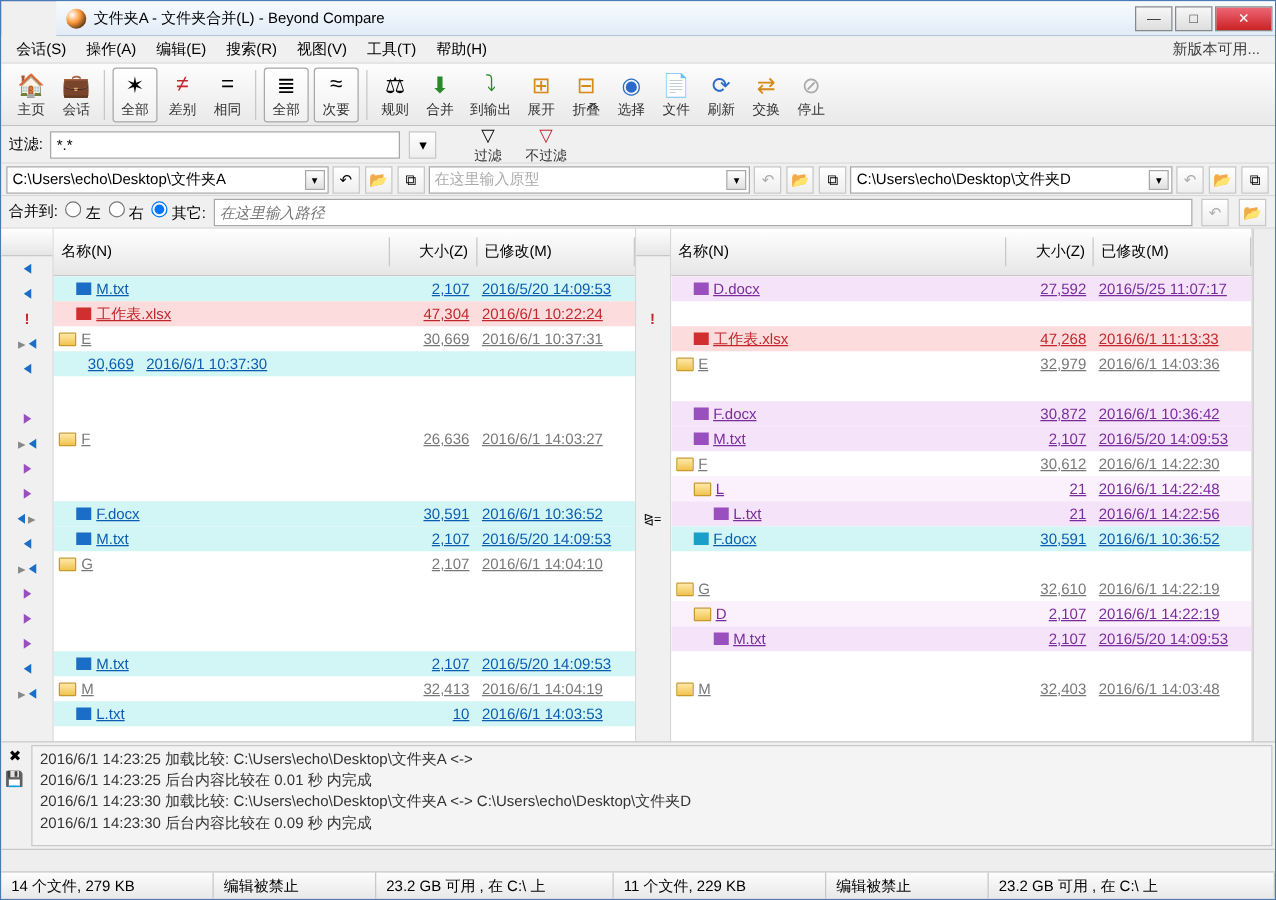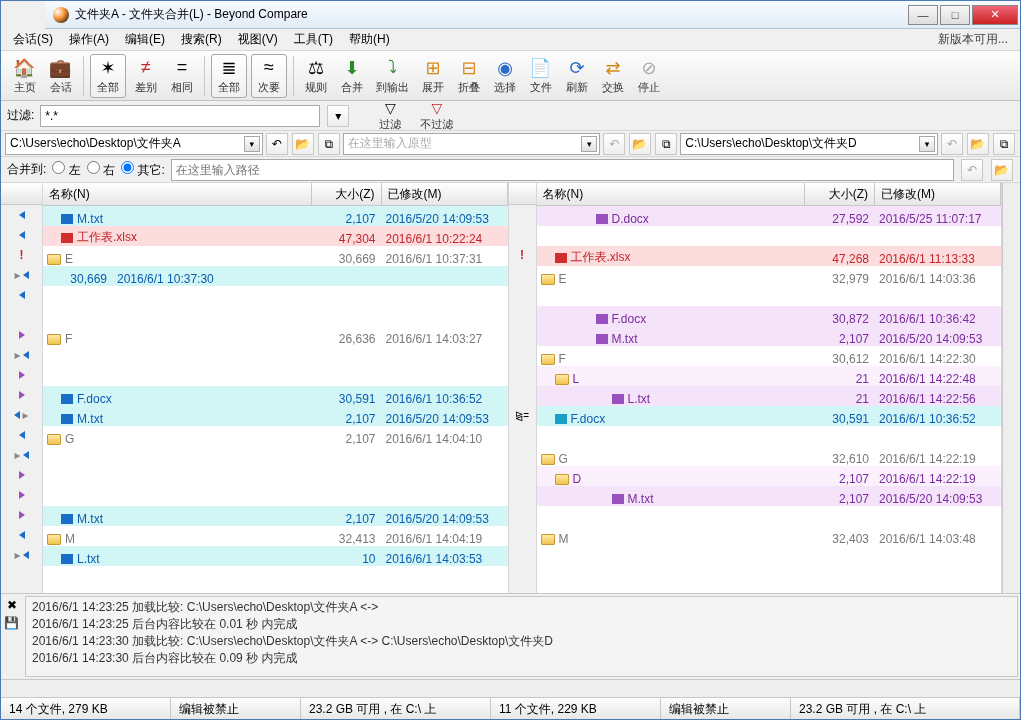--- a/index.html
+++ b/index.html
@@ -24,39 +24,39 @@
 .pathrow { height: 26px; display:flex; align-items:center; padding:2px 4px; background:#f0f0f0; border-bottom:1px solid #d7d7d7; gap:2px;}
 .pathcombo { flex:1; min-width:60px; height:22px; border:1px solid #a8a8a8; background:#fff; display:flex; align-items:center; padding:0 4px; position:relative;}
 .pathcombo .dd { position:absolute; right:2px; top:2px; width:16px; height:16px; border:1px solid #a8a8a8; background:linear-gradient(#fff,#e0e0e0); display:flex; align-items:center; justify-content:center; font-size:9px;}
 .smallbtn { width:22px; height:22px; border:1px solid #c8c8c8; background:linear-gradient(#fff,#eee); display:flex; align-items:center; justify-content:center; font-size:12px; margin:0 1px;}
 .mergerow { height:26px; display:flex; align-items:center; padding:2px 6px; background:#f0f0f0; border-bottom:1px solid #d7d7d7; gap:6px;}
 .grid { flex:1; display:flex; min-height:0;}
 .gutter { width:42px; background:#f0f0f0; border-right:1px solid #d7d7d7; display:flex; flex-direction:column;}
 .gutter .hdr { height:22px; border-bottom:1px solid #c8c8c8; background:linear-gradient(#fff,#e6e6e6);}
 .grow { height:20px; display:flex; align-items:center; justify-content:center; gap:2px;}
 .pane { flex:1; display:flex; flex-direction:column; min-width:0; border-right:1px solid #d7d7d7;}
-.colhdr { height:23px; display:flex; background:linear-gradient(#fff,#e6e6e6); border-bottom:1px solid #c8c8c8;}
+.colhdr { height:38px; display:flex; background:linear-gradient(#fff,#e6e6e6); border-bottom:1px solid #c8c8c8;align-items:center;}
 .colhdr div { border-right:1px solid #c8c8c8; padding:3px 6px; display:flex; align-items:center; white-space:nowrap; overflow:hidden;}
 .col-name { flex:1;}
 .col-size { width:70px; justify-content:flex-end;}
 .col-mod { width:126px;}
 .rows { flex:1; overflow:hidden; background:#fff;}
-.row { height:20px; display:flex; align-items:flex-end;}
+.row { height:20px; display:flex; align-items:center;text-decoration:underline;}
 .row .c-name { flex:1; padding-left:4px; display:flex; align-items:center; gap:4px; white-space:nowrap; overflow:hidden;}
 .row .c-size { width:70px; text-align:right; padding-right:6px;}
 .row .c-mod { width:126px; padding-left:4px;}
 .fileicon { width:12px; height:10px; display:inline-block;}
 .fi-blue { background:#1a6ec8;}
 .fi-red { background:#d12f2f;}
 .fi-purple { background:#9a4fbf;}
 .fi-cyan { background:#1aa0c8;}
 .foldericon { width:14px; height:11px; background:linear-gradient(#ffe9a8,#f0c34e); border:1px solid #c89a2e; border-radius:1px; display:inline-block;}
 .bg-cyan { background:#d2f5f5;}
 .bg-red { background:#fcdcdc;}
-.bg-purple { background:#f5e4f9;padding-left:41px;}
+.bg-purple { background:#f5e4f9;}
 .bg-ltpurple { background:#fbf1fd;}
 .txt-blue { color:#0b5db1;}
 .txt-red { color:#c1272d;}
 .txt-purple { color:#7a2b9e;}
 .txt-gray { color:#787878;}
 .center-gutter { width:28px; background:#f0f0f0; border-right:1px solid #d7d7d7; display:flex; flex-direction:column;}
 .center-gutter .hdr { height:22px; border-bottom:1px solid #c8c8c8; background:linear-gradient(#fff,#e6e6e6);}
 .scrollbar-v { width:18px; background:#eee; border-left:1px solid #c8c8c8;}
 .logarea { height:86px; display:flex; border-top:1px solid #c8c8c8; background:#f0f0f0;}
 .logside { width:22px; display:flex; flex-direction:column; align-items:center; padding-top:4px; gap:4px;}
@@ -206,21 +206,21 @@
   <div class="smallbtn muted">↶</div>
   <div class="smallbtn">📂</div>
   <div class="smallbtn">⧉</div>
 </div>
 
 <div class="mergerow">
   <span>合并到:</span>
   <label><input type="radio" name="mt" style=""> <span>左</span></label>
   <label><input type="radio" name="mt" style=""> <span>右</span></label>
   <label><input type="radio" name="mt" checked="" style=""> <span>其它:</span></label>
-  <input type="text" style="flex: 1 1 0%; height: 22px; border: 1px solid rgb(168, 168, 168); padding: 0px 4px;" placeholder="在这里输入路径">
+  <input type="text" style="flex: 1 1 0%; height: 22px; border: 1px solid rgb(168, 168, 168); padding: 0px 4px; font-style: italic;" placeholder="在这里输入路径">
   <div class="smallbtn muted">↶</div>
   <div class="smallbtn">📂</div>
 </div>
 
 <div class="grid">
   <div class="gutter">
     <div class="hdr"></div>
     <div id="gutter-left">
         <div class="grow">
           <span class="arrow-l"></span>

